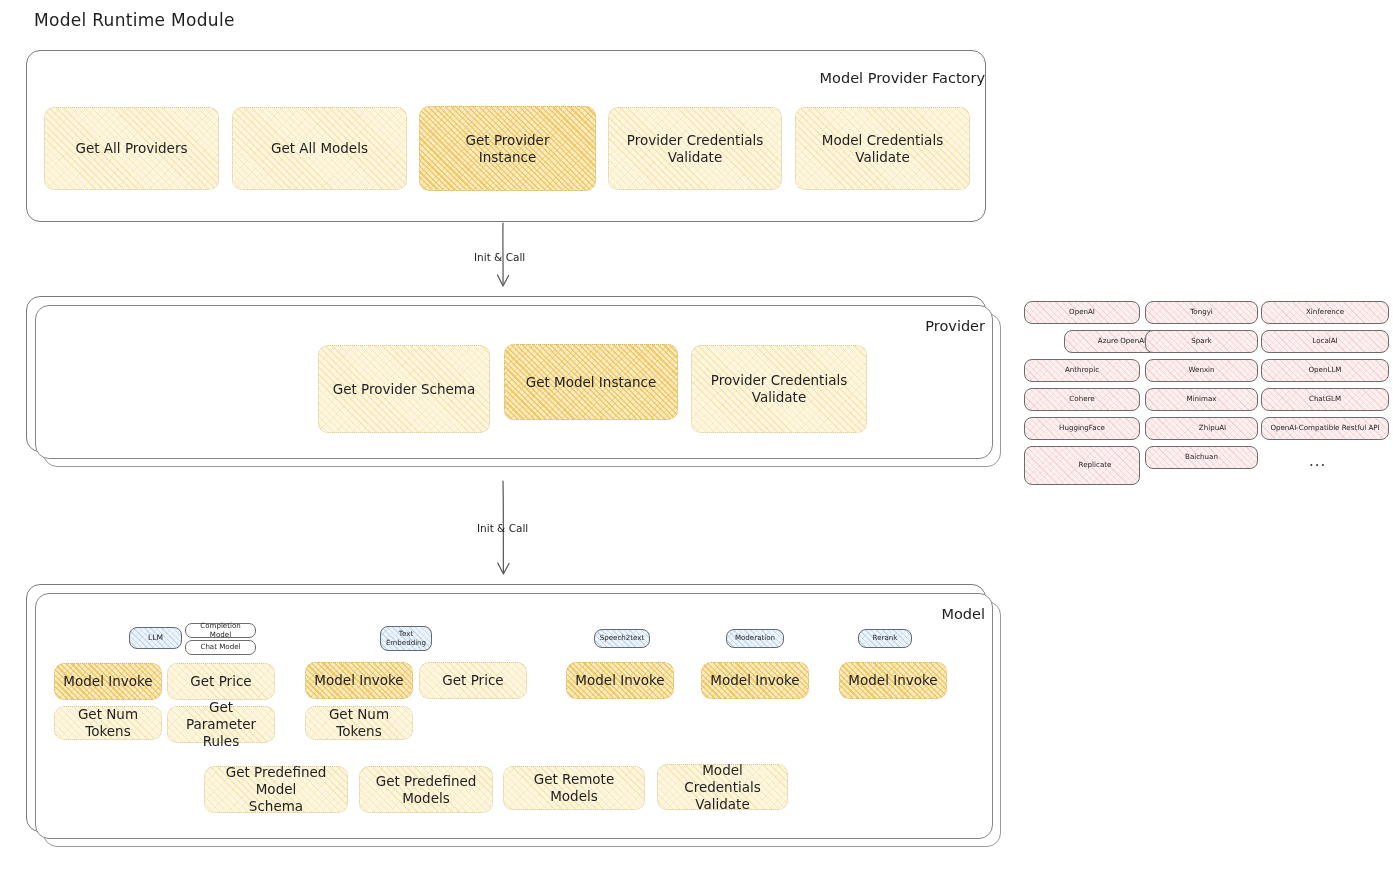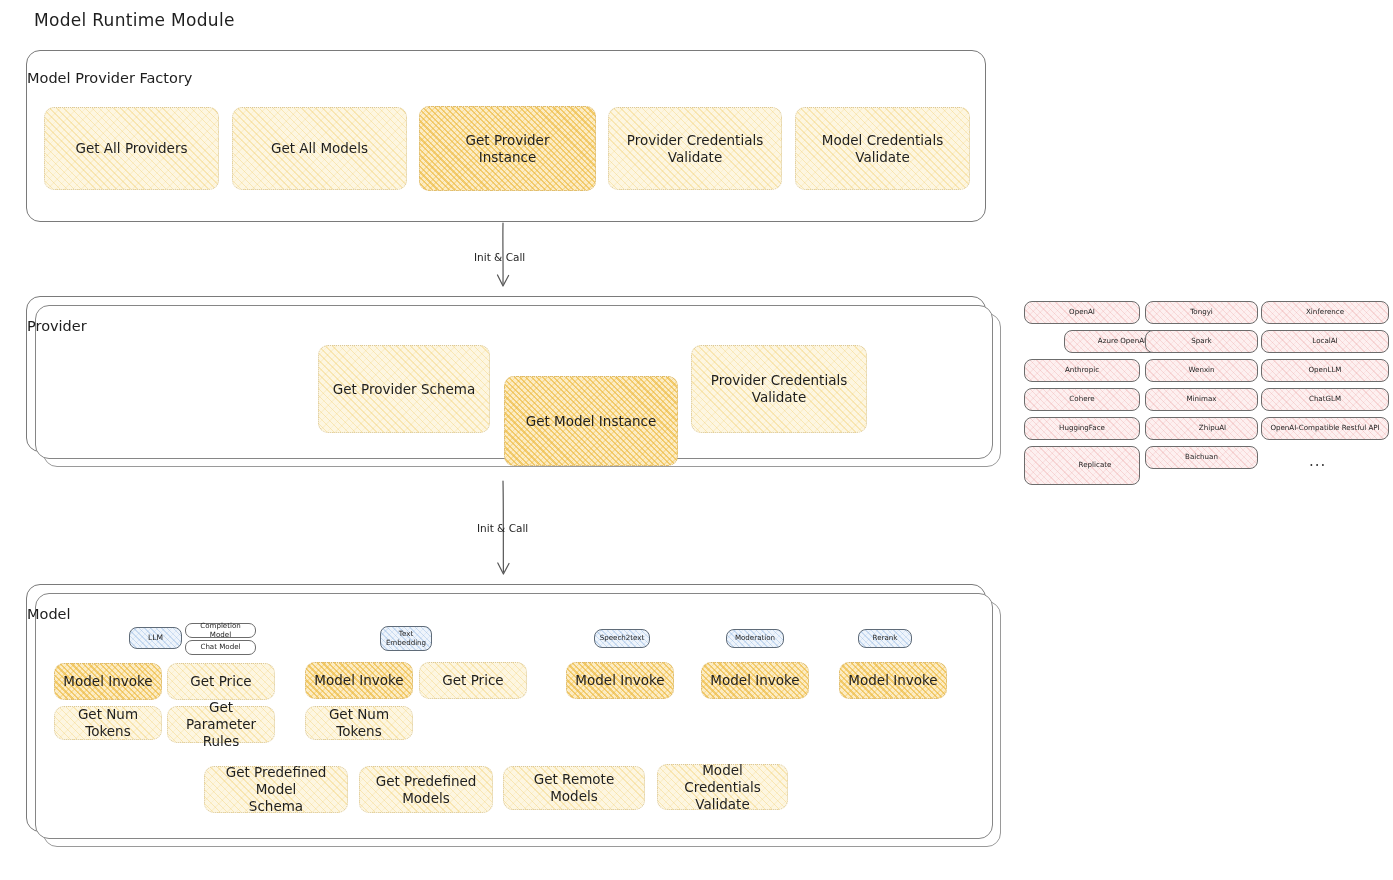--- a/index.html
+++ b/index.html
@@ -38,21 +38,21 @@
   }
   .card.stack::after {
     left: 16px; right: -16px; top: 16px; bottom: -16px;
     border-color: #9a9a9a;
     z-index: -2;
   }
   .card.stack { z-index: 2; }
 
   .card-title {
     position: absolute; left: 0; right: 0;
-    text-align: left;
+    text-align: right;
     font-size: 14.5px; color: #1e1e1e;
   }
 
   
   .node {
     position: absolute;
     border-radius: 10px;
     display: flex; align-items: center; justify-content: center;
     text-align: center;
     color: #1e1e1e;
@@ -143,21 +143,21 @@
     <path d="M23 1 C22.6 20 23.3 44 23 62" stroke="#555" stroke-width="1.2" fill="none" stroke-linecap="round"></path>
     <path d="M17.5 53 L23 64 L28.6 53.5" stroke="#555" stroke-width="1.2" fill="none" stroke-linecap="round" stroke-linejoin="round"></path>
   </svg>
   <div class="arrow-label" style="left:474px; top:251px;">Init &amp; Call</div>
 
   <div class="card stack" style="left:26px; top:296px; width:960px; height:156px;">
     <div class="card-title" style="top:21px;">Provider</div>
   </div>
 
   <div class="node fill-yellow t16" style="left:318px; top:345px; width:172px; height:88px; z-index:3;">Get Provider Schema</div>
-  <div class="node fill-yellow-hi t16" style="left:504px; top:344px; width:174px; height:90px; z-index:3;margin-top:32px;">Get Model Instance</div>
+  <div class="node fill-yellow-hi t16" style="left:504px; top:344px; width:174px; height:76px; z-index:3;">Get Model Instance</div>
   <div class="node fill-yellow t16" style="left:691px; top:345px; width:176px; height:88px; white-space:pre-line; z-index:3;">Provider Credentials
 Validate</div>
 
   <div id="provider-list">
       <div class="node fill-pink t8" style="left: 1024px; top: 301px; width: 116px; height: 23px;">OpenAI</div>
       <div class="node fill-pink t8" style="left: 1024px; top: 330px; width: 116px; height: 23px; margin-left: 40px;">Azure OpenAI</div>
       <div class="node fill-pink t8" style="left: 1024px; top: 359px; width: 116px; height: 23px;">Anthropic</div>
       <div class="node fill-pink t8" style="left: 1024px; top: 388px; width: 116px; height: 23px;">Cohere</div>
       <div class="node fill-pink t8" style="left: 1024px; top: 417px; width: 116px; height: 23px;">HuggingFace</div>
       <div class="node fill-pink t8" style="left: 1024px; top: 446px; width: 116px; height: 39px; padding-left: 32px;">Replicate</div>

